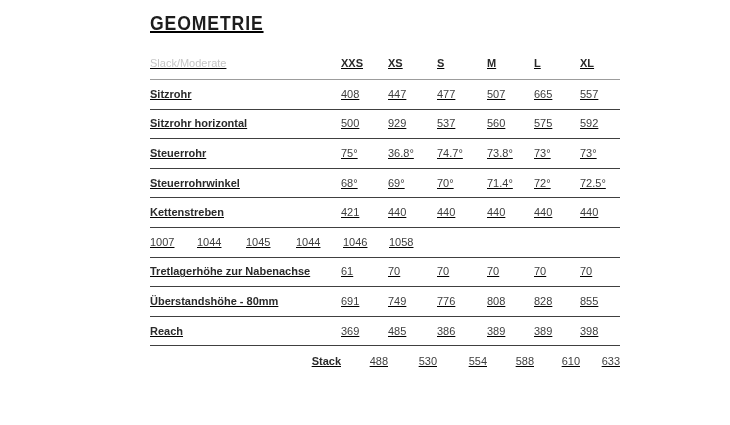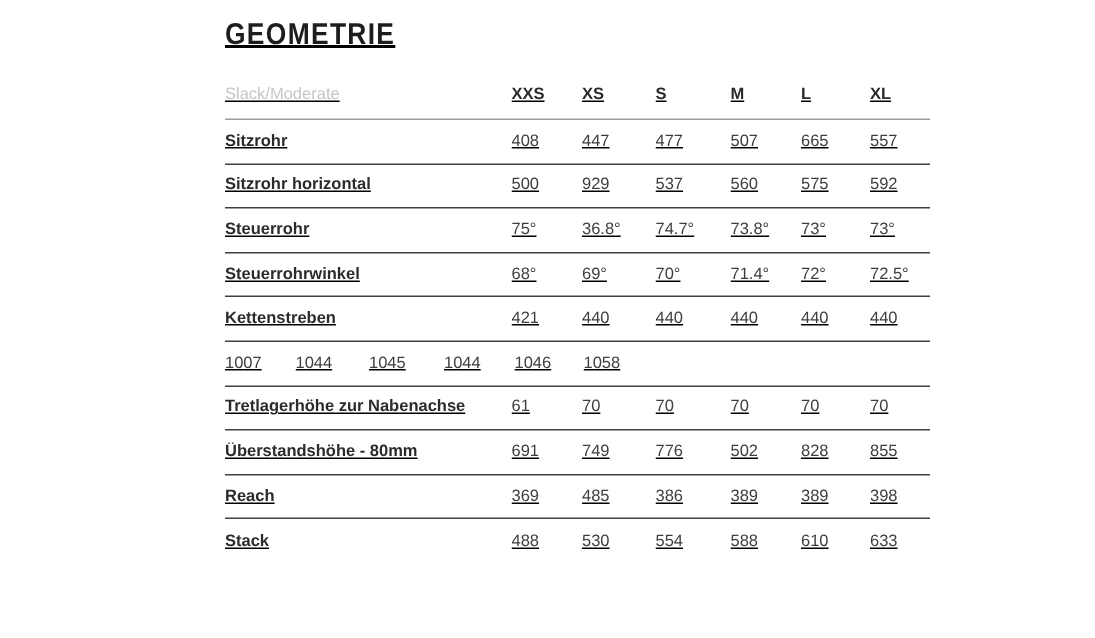--- a/index.html
+++ b/index.html
@@ -43,20 +43,21 @@
     align-items: flex-end;
     padding-bottom: 9px;
     border-bottom: 1px solid #9c9c9c;
   }
   .row.body {
     height: 29.6px;
     border-bottom: 1px solid #404040;
   }
   .row.body:last-child {
     border-bottom: none;
+    text-align: right;
   }
   .cell {
     font-size: 11px;
     line-height: 13px;
     white-space: nowrap;
     overflow: hidden;
   }
   .cell.label {
     flex: 0 0 191px;
     font-weight: bold;
@@ -166,21 +167,21 @@
     <div class="cell val c4">70</div>
     <div class="cell val c5">70</div>
     <div class="cell val c6">70</div>
   </div>
 
   <div class="row body">
     <div class="cell label">Überstandshöhe - 80mm</div>
     <div class="cell val c1">691</div>
     <div class="cell val c2">749</div>
     <div class="cell val c3">776</div>
-    <div class="cell val c4">502</div>
+    <div class="cell val c4">808</div>
     <div class="cell val c5">828</div>
     <div class="cell val c6">855</div>
   </div>
 
   <div class="row body">
     <div class="cell label">Reach</div>
     <div class="cell val c1">369</div>
     <div class="cell val c2">485</div>
     <div class="cell val c3">386</div>
     <div class="cell val c4">389</div>

